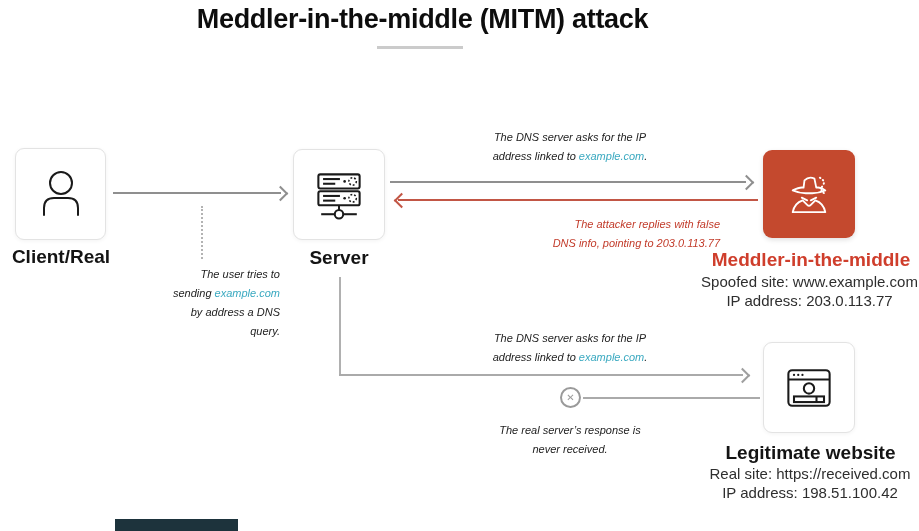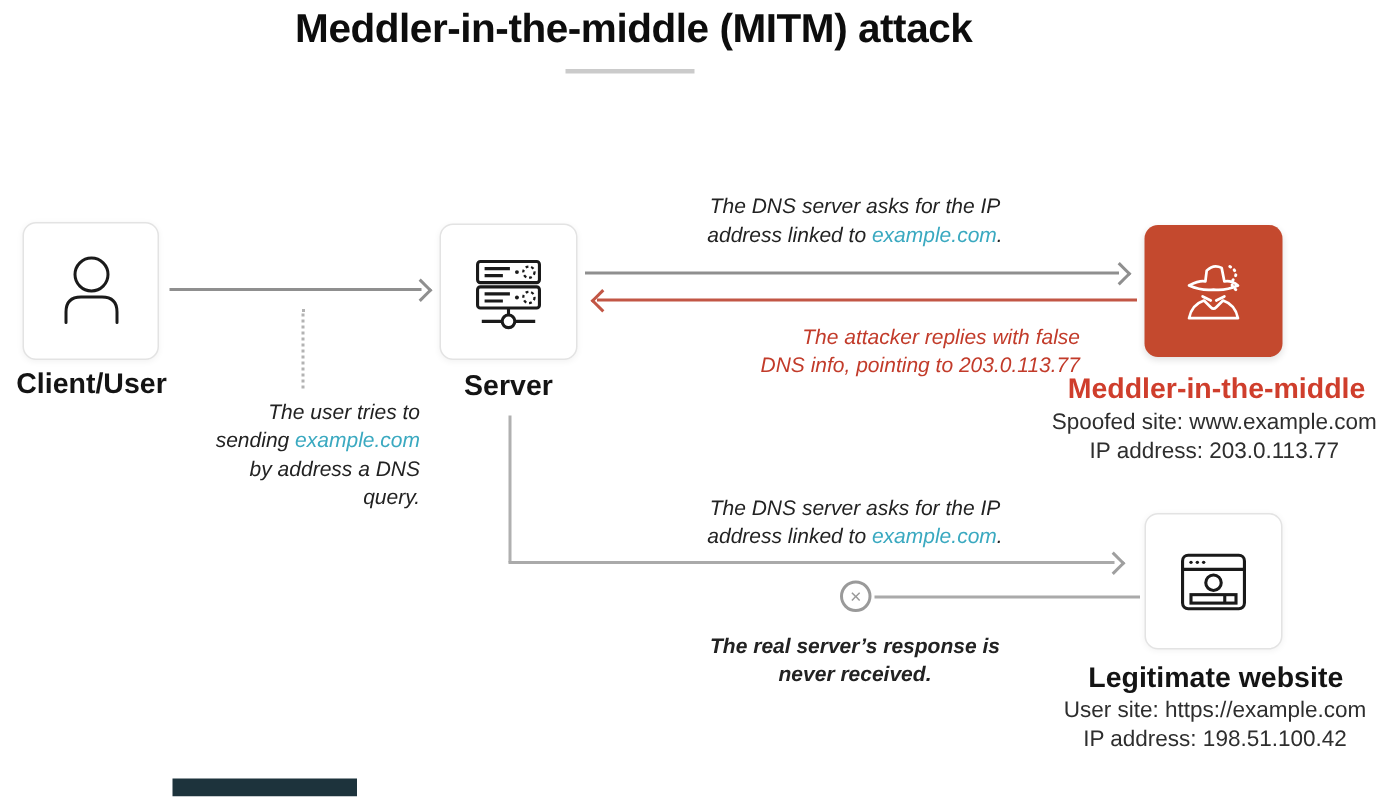--- a/index.html
+++ b/index.html
@@ -23,21 +23,21 @@
   .hline.red{background:#c25645;}
   .vline{position:absolute;width:2px;background:#b0b0b0;}
   .dotted-v{position:absolute;width:0;border-left:2px dotted #b3b3b3;}
 
   .chev{position:absolute;width:9px;height:9px;border-top:2px solid #8f8f8f;border-right:2px solid #8f8f8f;}
   .chev.right{transform:rotate(45deg);}
   .chev.left{transform:rotate(-135deg);}
   .chev.redc{border-color:#c25645;}
   .chev.lightc{border-color:#9f9f9f;}
 
-  .msg{position:absolute;font-size:14px;font-style:italic;color:#222;text-align:center;line-height:19px;}
+  .msg{position:absolute;font-size:11px;font-style:italic;color:#222;text-align:center;line-height:19px;}
   .msg .ln{display:block;}
   .msg.redmsg{color:#c23b2a;text-align:right;}
   .link{color:#3aa9c0;}
 
   .block-circle{position:absolute;width:21px;height:21px;border:2px solid #9a9a9a;border-radius:50%;
     box-sizing:border-box;display:flex;align-items:center;justify-content:center;
     font-size:10px;color:#9a9a9a;background:#fff;font-style:normal;}
 
   .progress-bar{position:absolute;left:115px;top:519px;width:123px;height:12px;background:#1d333c;}
   svg{display:block;}
@@ -51,21 +51,21 @@
   <div class="title-underline"></div>
 
   <div class="node-box" style="left:15px;top:148px;width:89px;height:90px;">
     <span>
       <svg width="60" height="60" viewBox="0 0 60 60" fill="none" stroke="#1a1a1a" stroke-width="2">
         <circle cx="30" cy="19" r="11"></circle>
         <path d="M13 51 V44 Q13 34 23 34 H37 Q47 34 47 44 V51" stroke-linecap="round"></path>
       </svg>
     </span>
   </div>
-  <div class="node-label" style="left:0;top:246px;width:122px;">Client/User</div>
+  <div class="node-label" style="left:0;top:246px;width:122px;">Client/Real</div>
 
   <div class="hline" style="left:113px;top:192px;width:168px;"></div>
   <div class="chev right" style="left:275px;top:188px;"></div>
 
   <div class="dotted-v" style="left:201px;top:206px;height:53px;"></div>
 
   <div class="msg" style="left:126px;top:265px;width:154px;text-align:right;">
     <span class="ln">The user tries to</span>
     <span class="ln"><span>sending </span><span class="link">example.com</span></span>
     <span class="ln">by address a DNS</span>
@@ -130,38 +130,38 @@
   <div class="chev right lightc" style="left:737px;top:370px;"></div>
 
   <div class="msg" style="left:425px;top:329px;width:290px;">
     <span class="ln">The DNS server asks for the IP</span>
     <span class="ln"><span>address linked to </span><span class="link">example.com</span><span>.</span></span>
   </div>
 
   <div class="hline light" style="left:583px;top:397px;width:177px;"></div>
   <div class="block-circle" style="left:560px;top:387px;">✕</div>
 
-  <div class="msg" style="left:430px;top:421px;width:280px;font-weight:bold;">
+  <div class="msg" style="left:430px;top:421px;width:280px;">
     <span class="ln">The real server’s response is</span>
     <span class="ln">never received.</span>
   </div>
 
   <div class="node-box" style="left:763px;top:342px;width:90px;height:89px;">
     <span>
       <svg width="60" height="60" viewBox="0 0 64 64" fill="none" stroke="#1a1a1a" stroke-width="2.2">
         <rect x="10" y="13" width="44" height="38" rx="4"></rect>
         <line x1="10" y1="23" x2="54" y2="23"></line>
         <circle cx="16" cy="18" r="1.2" fill="#1a1a1a" stroke="none"></circle>
         <circle cx="20.5" cy="18" r="1.2" fill="#1a1a1a" stroke="none"></circle>
         <circle cx="25" cy="18" r="1.2" fill="#1a1a1a" stroke="none"></circle>
         <circle cx="32" cy="32.5" r="5.5"></circle>
         <rect x="16" y="41" width="32" height="6"></rect>
         <line x1="40" y1="41" x2="40" y2="47"></line>
       </svg>
     </span>
   </div>
   <div class="node-label" style="left:713px;top:442px;width:195px;">Legitimate website</div>
-  <div class="node-sub" style="left:700px;top:464px;width:220px;">User site: https://example.com</div>
+  <div class="node-sub" style="left:700px;top:464px;width:220px;">Real site: https://received.com</div>
   <div class="node-sub" style="left:700px;top:483px;width:220px;">IP address: 198.51.100.42</div>
 
   <div class="progress-bar"></div>
 
 </div>
 
 </body></html>

